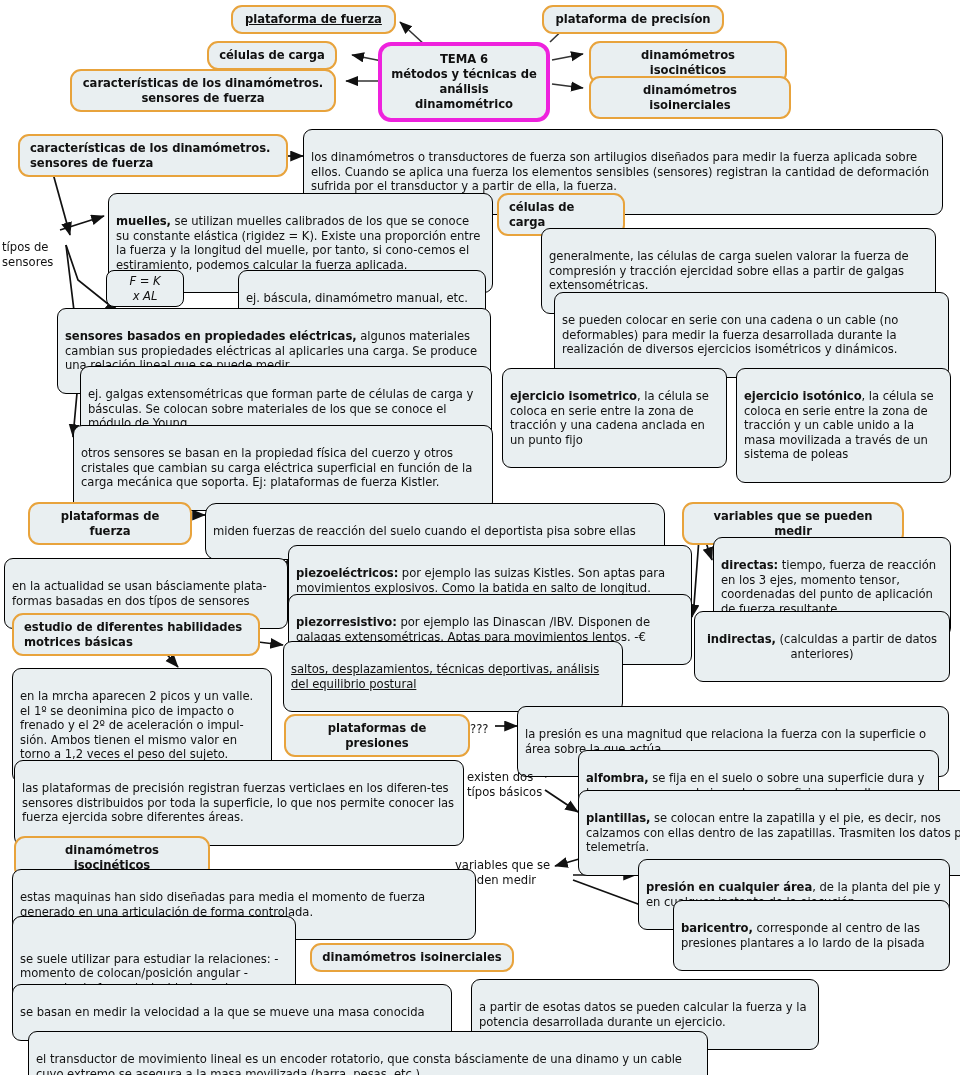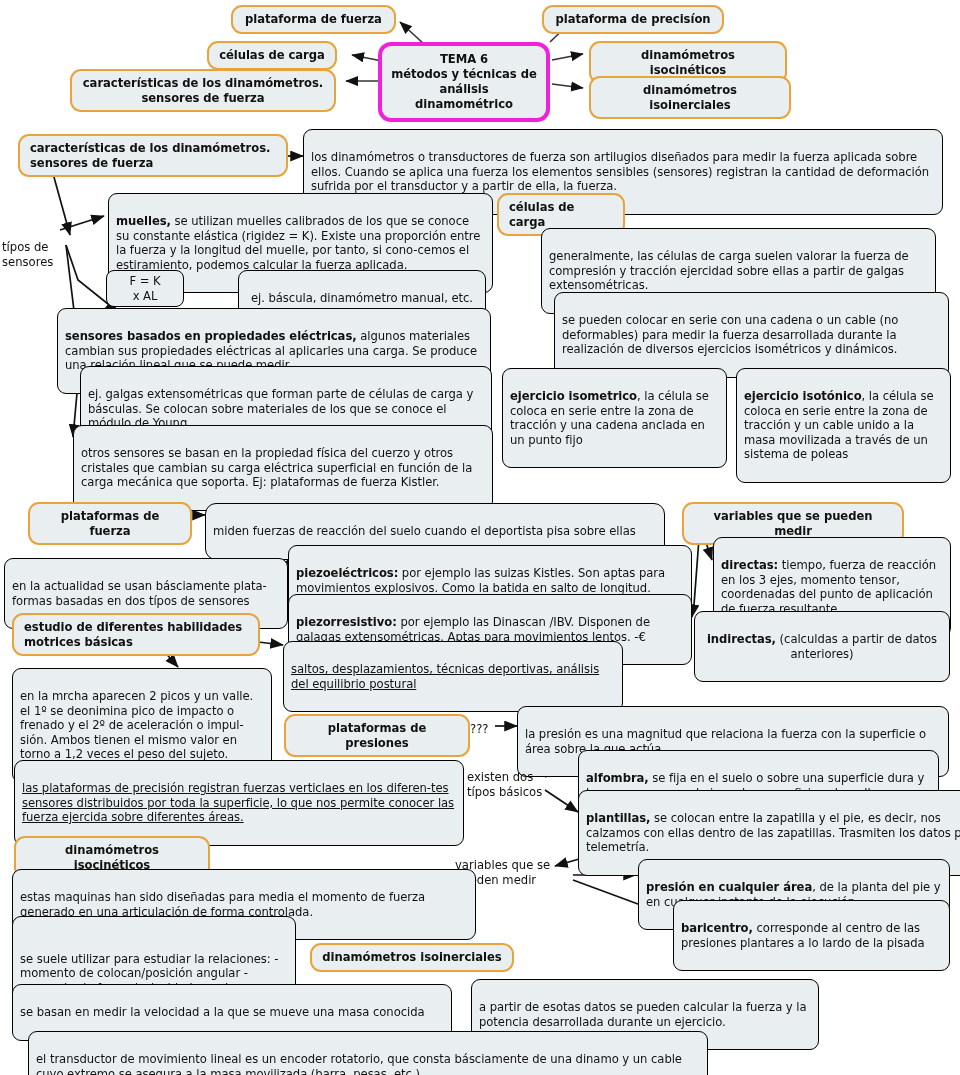--- a/index.html
+++ b/index.html
@@ -48,20 +48,21 @@
     border-radius: 13px;
     font-weight: bold;
     text-align: center;
     padding: 6px 8px;
     line-height: 1.3;
   }
   .node b, .node .b { font-weight: bold; }
   .node.small-eq {
     border-radius: 8px;
     padding: 3px 20px;
+    font-style: italic;
   }
   .label {
     position: absolute;
     z-index: 2;
     font-size: 11.6px;
     line-height: 1.28;
     color: #111;
     background: transparent;
   }
 </style>
@@ -122,21 +123,21 @@
       <path d="M573,880 L665,914"></path>
     </g>
   </svg>
 
   <div class="node center" style="left:378px; top:42px; width:172px;">
     <span class="center-title" style="display: block;">TEMA 6</span>
     <span class="center-title" style="display: block;">métodos y técnicas de</span>
     <span class="center-title" style="display: block;">análisis dinamométrico</span>
   </div>
 
-  <div class="node orange" style="left:231px; top:5px; width:165px; text-align:center;">
+  <div class="node orange" style="left:231px; top:5px; width:165px; text-align:center;text-decoration:underline;">
     <span>plataforma de fuerza</span>
   </div>
 
   <div class="node orange" style="left:207px; top:41px; width:130px; text-align:center;">
     <span>células de carga</span>
   </div>
 
   <div class="node orange" style="left:70px; top:69px; width:266px; text-align:center;">
     <span>características de los dinamómetros. sensores de fuerza</span>
   </div>
@@ -166,21 +167,21 @@
   </div>
 
   <div class="node" style="left:108px; top:193px; width:385px;">
     <b>muelles,</b><span> se utilizan muelles calibrados de los que se conoce su constante elástica (rigidez = K). Existe una proporción entre la fuerza y la longitud del muelle, por tanto, si cono-cemos el estiramiento, podemos calcular la fuerza aplicada.</span>
   </div>
 
   <div class="node small-eq" style="left:106px; top:270px; width:78px; text-align:center;">
     <span>F = K x AL</span>
   </div>
 
-  <div class="node" style="left:238px; top:270px; width:248px;text-align:center;">
+  <div class="node" style="left:238px; top:270px; width:248px;">
     <span>ej. báscula, dinamómetro manual, etc.</span>
   </div>
 
   <div class="node" style="left:57px; top:308px; width:434px;">
     <b>sensores basados en propiedades eléctricas,</b><span> algunos materiales cambian sus propiedades eléctricas al aplicarles una carga. Se produce una relación lineal que se puede medir.</span>
   </div>
 
   <div class="node" style="left:80px; top:366px; width:412px;">
     <span>ej. galgas extensométricas que forman parte de células de carga y básculas. Se colocan sobre materiales de los que se conoce el módulo de Young</span>
   </div>
@@ -234,21 +235,21 @@
   </div>
 
   <div class="node" style="left:283px; top:641px; width:340px;text-decoration:underline;">
     <span>saltos, desplazamientos, técnicas deportivas, análisis del equilibrio postural</span>
   </div>
 
   <div class="node" style="left:12px; top:668px; width:260px;">
     <span>en la mrcha aparecen 2 picos y un valle. el 1º se deonimina pico de impacto o frenado y el 2º de aceleración o impul-sión. Ambos tienen el mismo valor en torno a 1,2 veces el peso del sujeto.</span>
   </div>
 
-  <div class="node" style="left:14px; top:760px; width:450px;text-decoration:underline;">
+  <div class="node" style="left:14px; top:760px; width:450px;">
     <span>las plataformas de precisión registran fuerzas verticlaes en los diferen-tes sensores distribuidos por toda la superficie, lo que nos permite conocer las fuerza ejercida sobre diferentes áreas.</span>
   </div>
 
   <div class="node orange" style="left:682px; top:502px; width:222px; text-align:center;">
     <span>variables que se pueden medir</span>
   </div>
 
   <div class="node" style="left:713px; top:537px; width:238px;">
     <b>directas:</b><span> tiempo, fuerza de reacción en los 3 ejes, momento tensor, coordenadas del punto de aplicación de fuerza resultante</span>
   </div>

